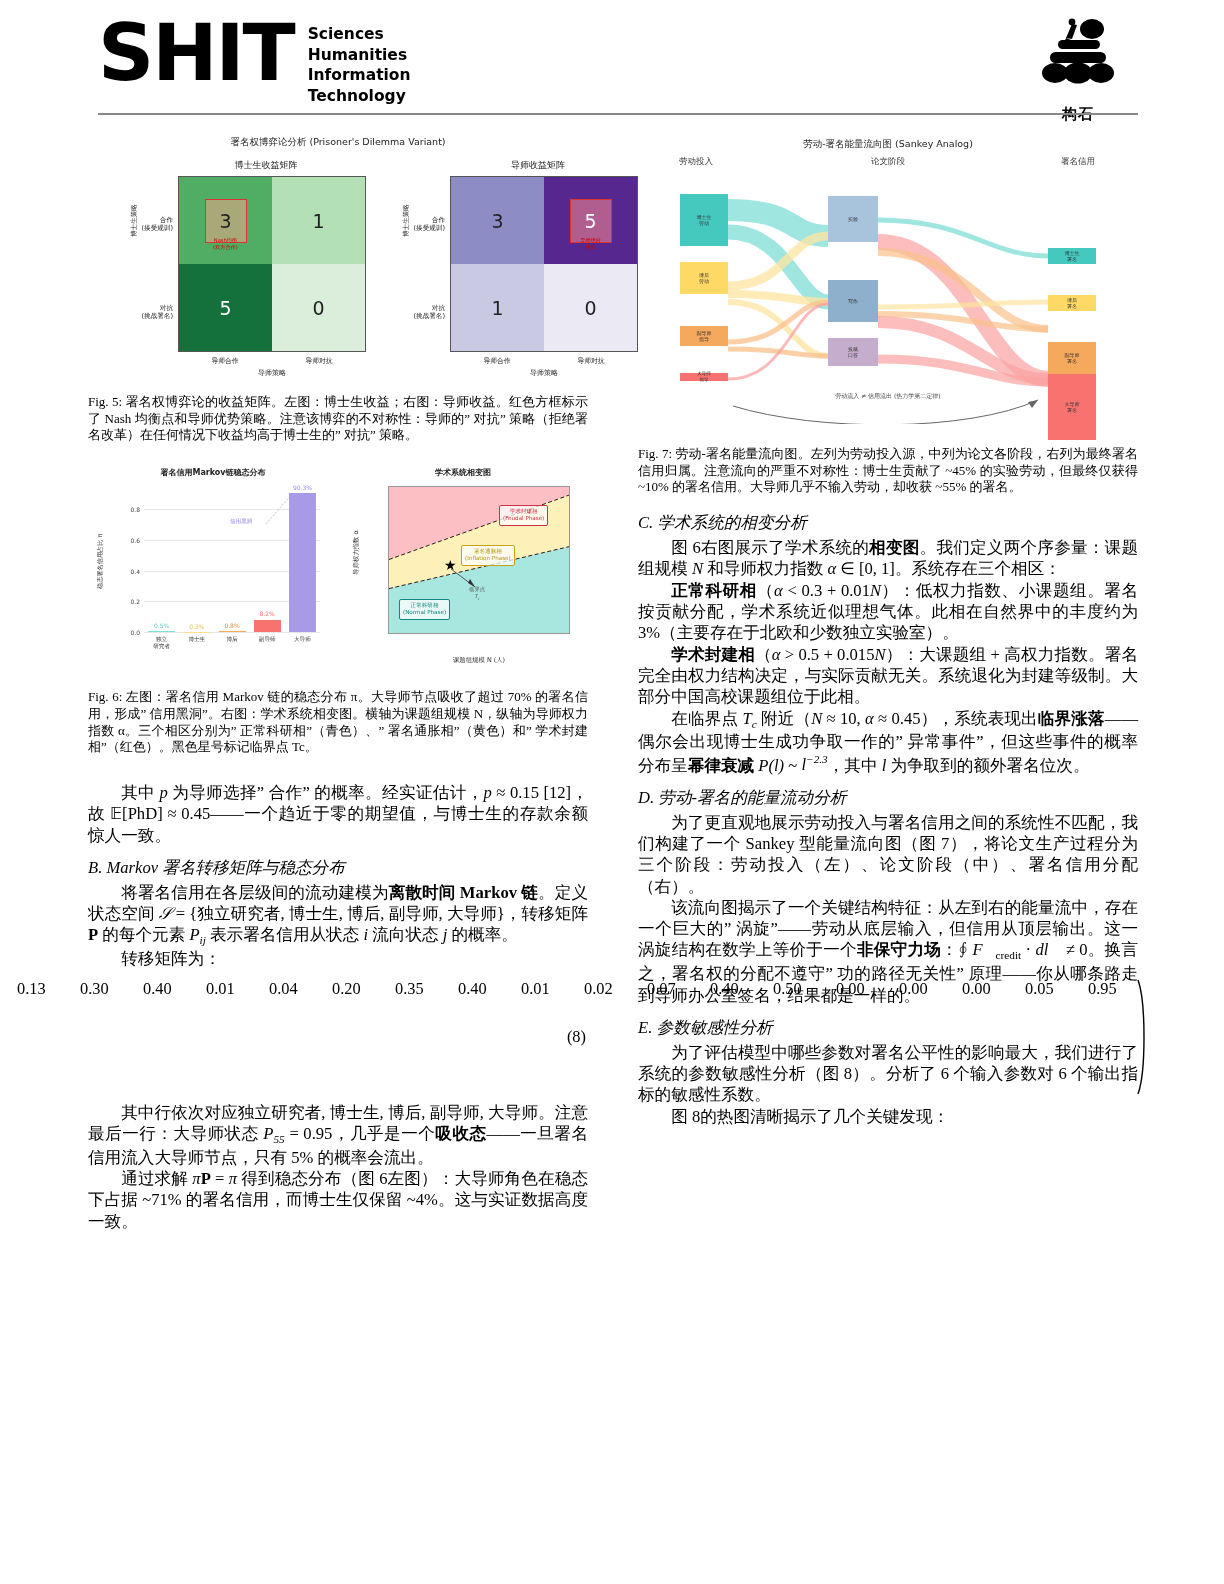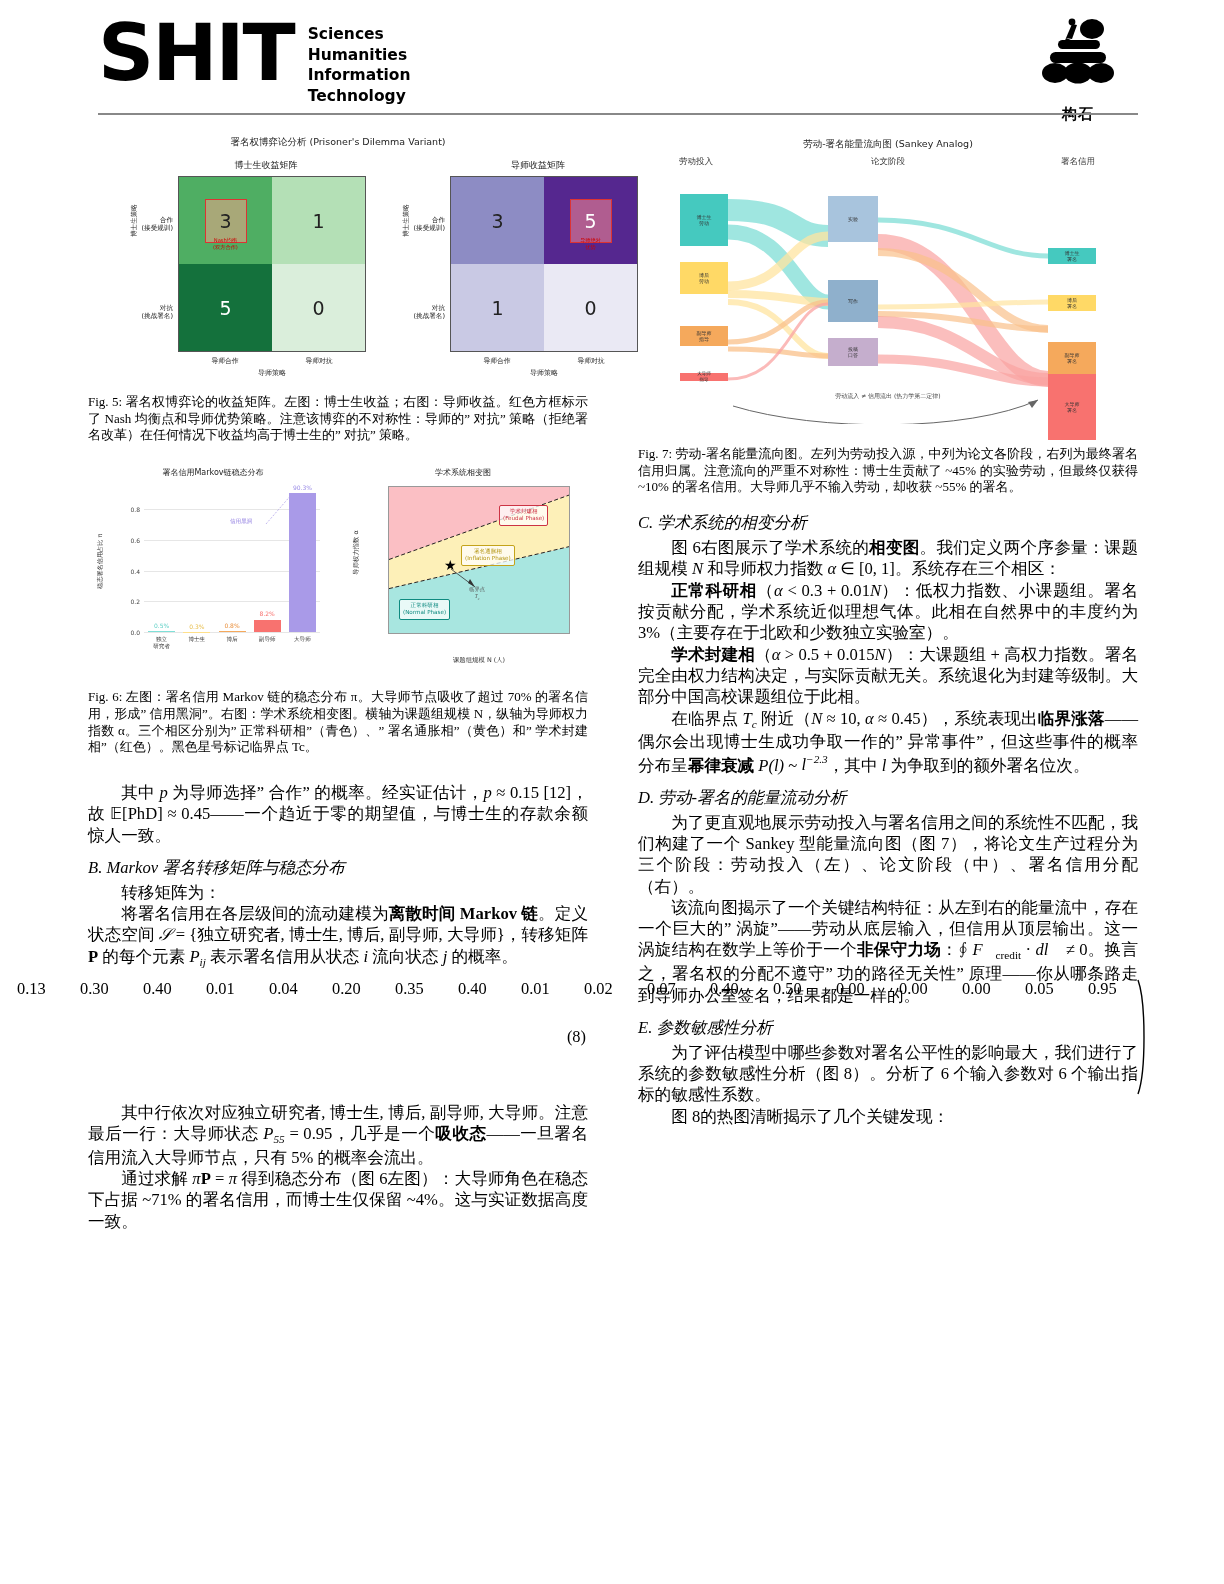--- a/index.html
+++ b/index.html
@@ -69,21 +69,21 @@
             align-items:flex-end; justify-content:center; }
   .ylab { position:absolute; left:-4px; top:78px; transform:rotate(-90deg); transform-origin:left top;
           font-family:"DejaVu Sans", sans-serif; font-size:6.6px; color:#222; white-space:nowrap; }
   .collabs { display:flex; margin-left:44px; width:188px; }
   .collab { flex:1; text-align:center; font-family:"DejaVu Sans", sans-serif; font-size:6.8px; color:#222; padding-top:4px; }
   .xlab { text-align:center; margin-left:44px; width:188px; font-family:"DejaVu Sans", sans-serif; font-size:7px; color:#222; padding-top:2px; }
 
   
   .fig6 { width:500px; height:215px; position:relative; margin-top:16px; display:flex; }
   .f6half { position:relative; width:250px; height:215px; }
-  .f6title { text-align:center; font-family:"DejaVu Sans", sans-serif; font-size:8px; color:#222; padding-top:7px; }
+  .f6title { text-align:center; font-family:"DejaVu Sans", sans-serif; font-size:8px; color:#222; padding-top:7px;font-weight:bold; }
   .plotbox { position:absolute; left:56px; top:26px; width:176px; height:146px; }
   .gridline { position:absolute; left:0; width:100%; height:1px; background:#e6e6e6; }
   .ytick { position:absolute; right:calc(100% + 4px); font-family:"DejaVu Sans", sans-serif; font-size:6px; color:#444; transform:translateY(-50%); white-space:nowrap;}
   .axis-y-title { position:absolute; left:8px; top:60%; transform:rotate(-90deg); transform-origin:left top;
                   font-family:"DejaVu Sans", sans-serif; font-size:6.2px; color:#333; white-space:nowrap; }
   .bars { position:absolute; left:0; bottom:0; width:100%; height:100%; display:flex; align-items:flex-end; }
   .barcol { flex:1; display:flex; flex-direction:column; align-items:center; justify-content:flex-end; height:100%; position:relative; }
   .bar { width:27px; }
   .barval { position:absolute; font-family:"DejaVu Sans", sans-serif; font-size:6px; white-space:nowrap; }
   .xticks { position:absolute; left:56px; top:176px; width:176px; display:flex; }
@@ -353,25 +353,25 @@
 
     <p class="body ind" style="margin-top:26px;">
       其中 <span class="mi">p</span> 为导师选择” 合作” 的概率。经实证估计，<span class="mi">p</span> ≈ 0.15 [12]，故 𝔼[PhD] ≈ 0.45——一个趋近于零的期望值，与博士生的存款余额惊人一致。
     </p>
 
     <div class="sec-head">
       <span class="lbl">B.</span>
       <span>Markov 署名转移矩阵与稳态分布</span>
     </div>
 
+    <p class="body ind">
+      将署名信用在各层级间的流动建模为<span class="b">离散时间 Markov 链</span>。定义状态空间 <span class="mi">𝒮</span> = {独立研究者, 博士生, 博后, 副导师, 大导师}，转移矩阵 <span class="b">P</span> 的每个元素 <span class="mi">P<sub>ij</sub></span> 表示署名信用从状态 <span class="mi">i</span> 流向状态 <span class="mi">j</span> 的概率。
+    </p>
+
     <p class="body ind">转移矩阵为：</p>
-
-    <p class="body ind">
-      将署名信用在各层级间的流动建模为<span class="b">离散时间 Markov 链</span>。定义状态空间 <span class="mi">𝒮</span> = {独立研究者, 博士生, 博后, 副导师, 大导师}，转移矩阵 <span class="b">P</span> 的每个元素 <span class="mi">P<sub>ij</sub></span> 表示署名信用从状态 <span class="mi">i</span> 流向状态 <span class="mi">j</span> 的概率。
-    </p>
 
     <div class="eq">
       <span class="plabel">P =</span>
       <div class="matwrap">
         <div class="paren">
           <svg width="13" height="118" viewBox="0 0 13 118">
               <path d="M12 2 C4 24 4 94 12 116" stroke="#000" stroke-width="1.4" fill="none"></path>
             </svg>
         </div>
         <div class="mrows">

